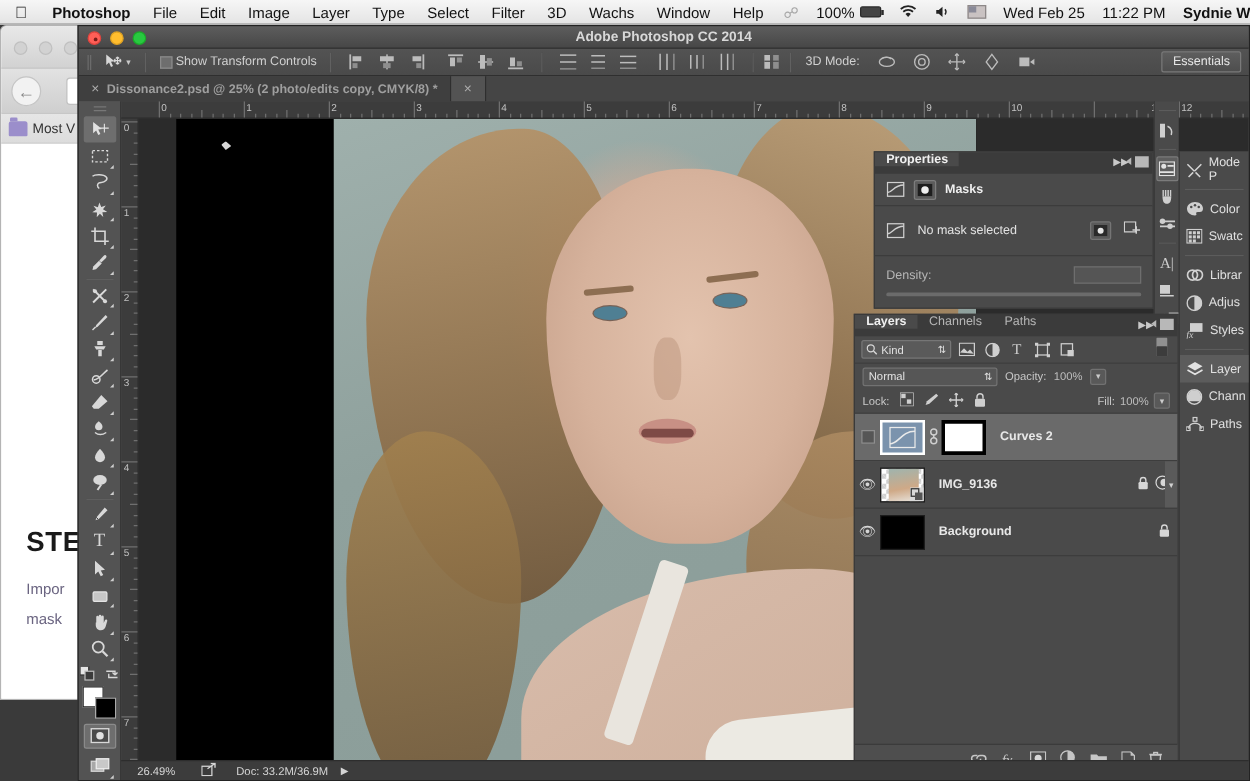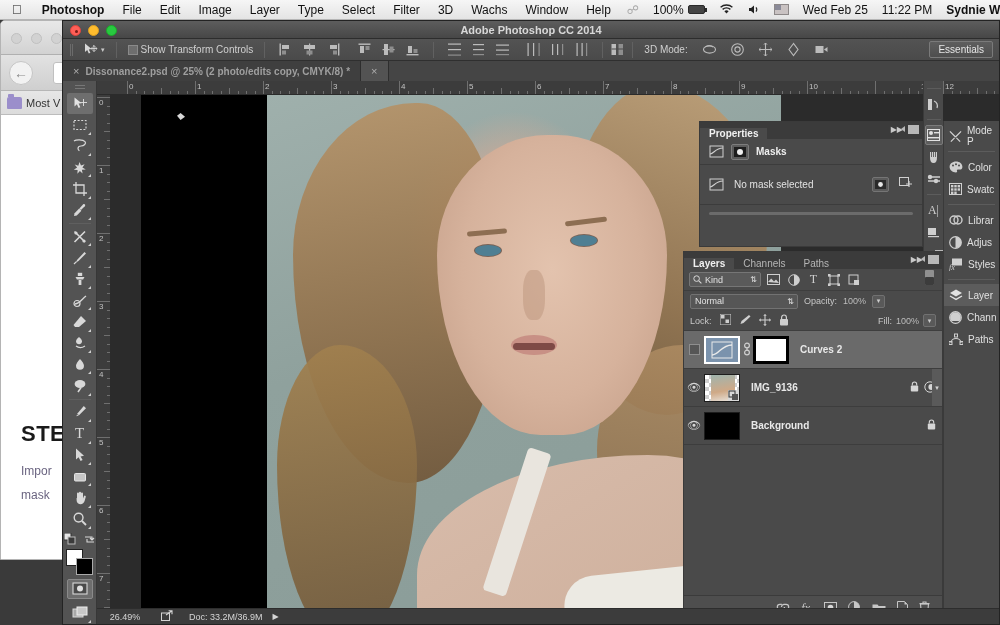--- a/index.html
+++ b/index.html
@@ -217,21 +217,21 @@
   .lip { position:absolute; width:46px; height:20px; background:#c58c82; border-radius:50%; opacity:.9;}
   .cursor-mark { position:absolute; left:36px; top:18px; width:8px; height:7px;
                  background:#d8d8d8; clip-path:polygon(0 40%,45% 0,100% 55%,45% 100%); }
 
   
   .properties {
     position:absolute; right:76px; top:40px; width:224px; height:126px;
     background:#4a4a4a; border:1px solid #3a3a3a; z-index:20;
   }
   .panel-tabs {
-    height:17px; background:#3b3b3b; display:flex; align-items:flex-end;
+    height:17px; background:#3b3b3b; display:flex; align-items:flex-start;
     font-size:10px; position:relative;
   }
   .panel-tab { padding:0 9px; display:flex; align-items:center; color:#b6b6b6; }
   .panel-tab.active { background:#4a4a4a; color:#f0f0f0; font-weight:bold; }
   .panel-ctrls { position:absolute; right:3px; top:3px; display:flex; gap:5px; align-items:center; }
   .dbl-arrow { color:#c9c9c9; font-size:8px; }
   .menu-ico { width:11px; height:9px; background:#b8b8b8; position:relative; }
   .menu-ico:before { content:""; position:absolute; left:-7px; top:1px; width:0; height:0;
                      border-top:3px solid transparent; border-bottom:3px solid transparent;
                      border-right:4px solid #b8b8b8; }
@@ -948,20 +948,24 @@
                 <circle cx="5.5" cy="4.5" r="2.4" fill="#e6e6e6"></circle>
               </svg>
         </span>
         <span>
           <svg width="14" height="13" viewBox="0 0 14 13">
                 <rect x="0.5" y="0.5" width="9" height="8" fill="none" stroke="#d0d0d0"></rect>
                 <path d="M7 7h6M10 4v6" stroke="#d0d0d0" stroke-width="1.2"></path>
               </svg>
         </span>
       </div>
+      <div class="prop-dens">
+        <span>Density:</span>
+        <span class="dens-field"></span>
+      </div>
       <div class="dens-slider"></div>
     </div>
 
     <div class="layerspanel">
       <div class="panel-tabs">
         <div class="panel-tab active">Layers</div>
         <div class="panel-tab">Channels</div>
         <div class="panel-tab">Paths</div>
         <div class="panel-ctrls">
           <span class="dbl-arrow">▶▶</span>

